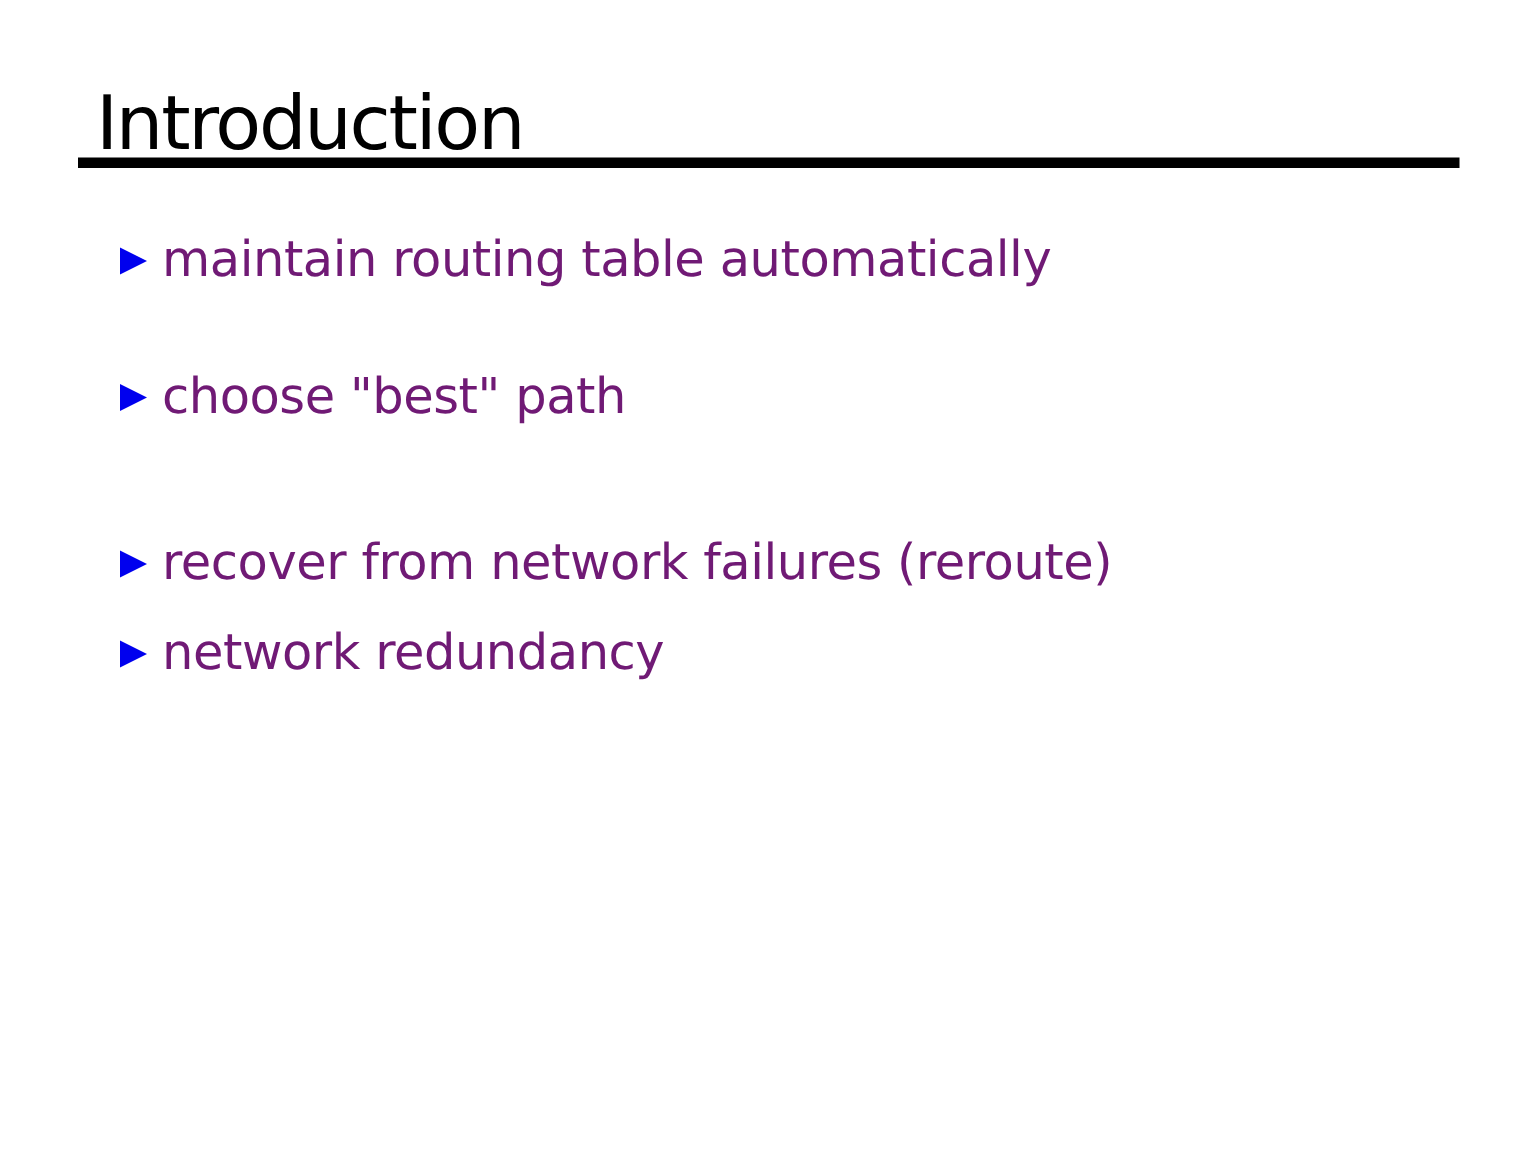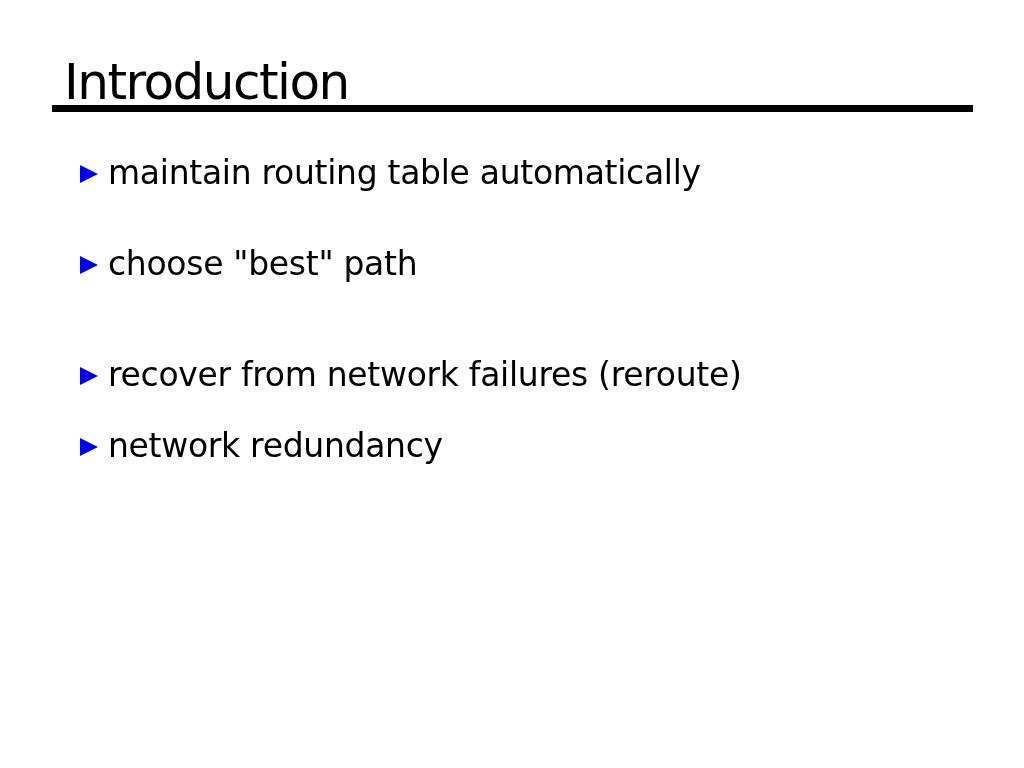--- a/index.html
+++ b/index.html
@@ -36,27 +36,27 @@
     width: 921px;
     height: 7px;
     background: #000000;
   }
   .bullet {
     position: absolute;
     left: 80px;
     font-size: 33px;
     line-height: 46px;
     letter-spacing: -0.3px;
-    color: #000000;
+    color: #701a75;
     white-space: nowrap;
   }
   .bullet-1 { top: 150px; }
   .bullet-2 { top: 241px; }
   .bullet-3 { top: 352px; }
-  .bullet-4 { top: 423px; }
+  .bullet-4 { top: 412px; }
   .tri {
     display: inline-block;
     width: 0;
     height: 0;
     border-top: 9px solid transparent;
     border-bottom: 9px solid transparent;
     border-left: 18px solid #0000ee;
     margin-right: 10px;
     vertical-align: 1px;
   }

